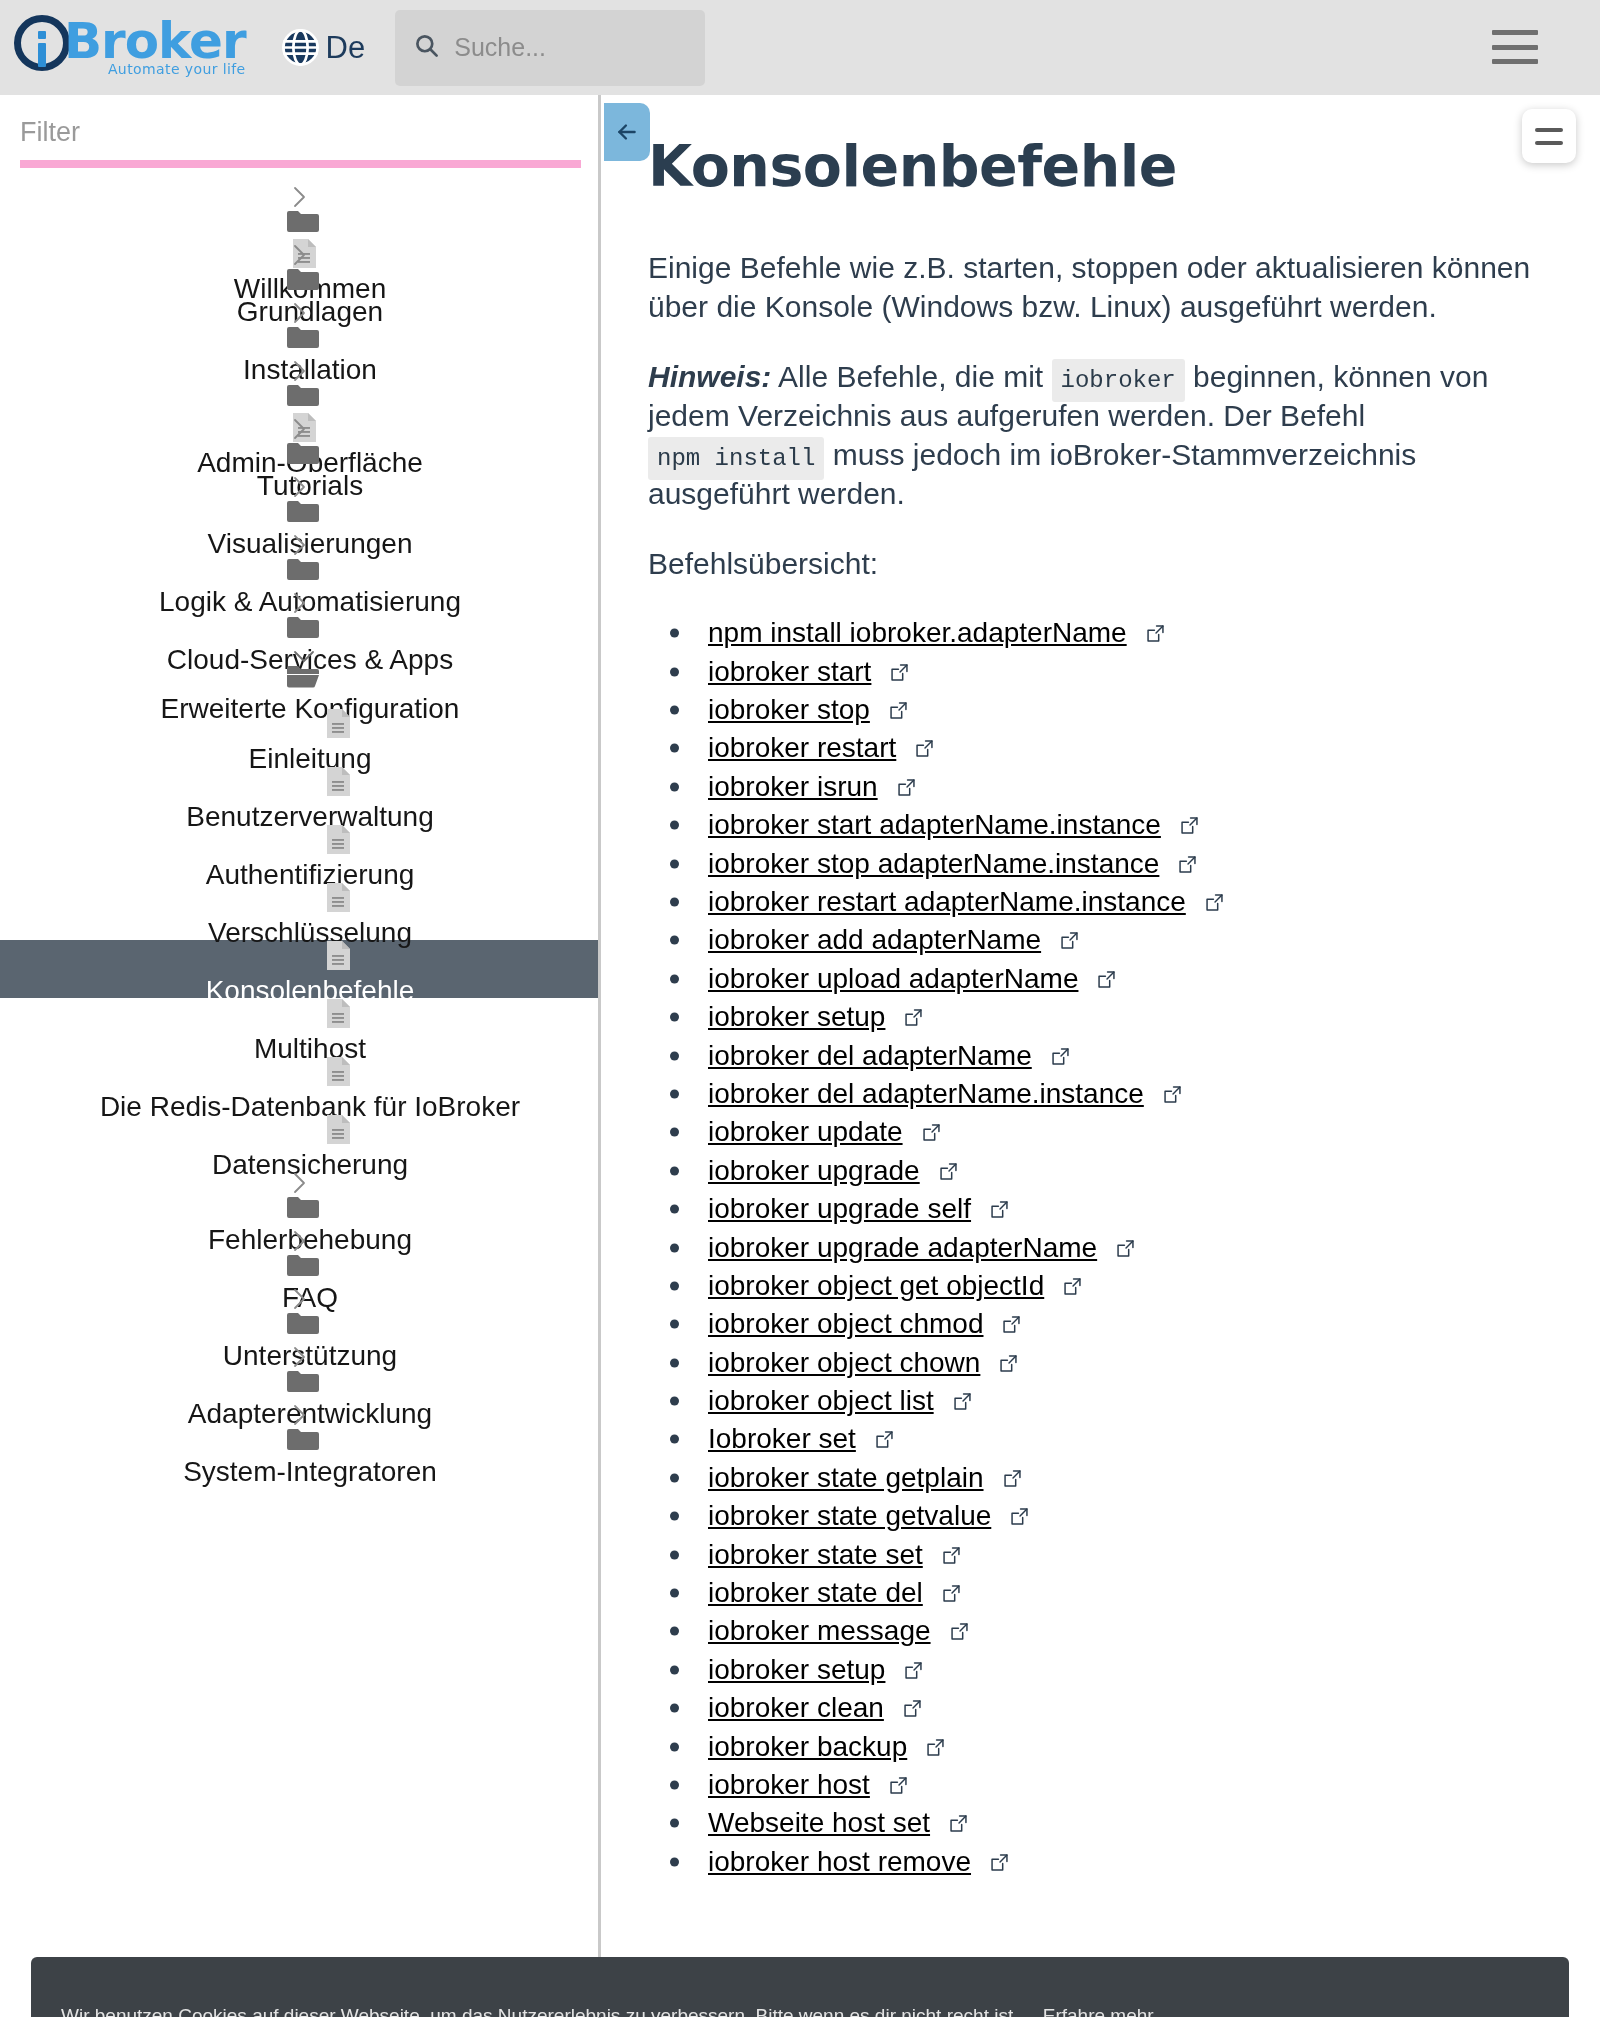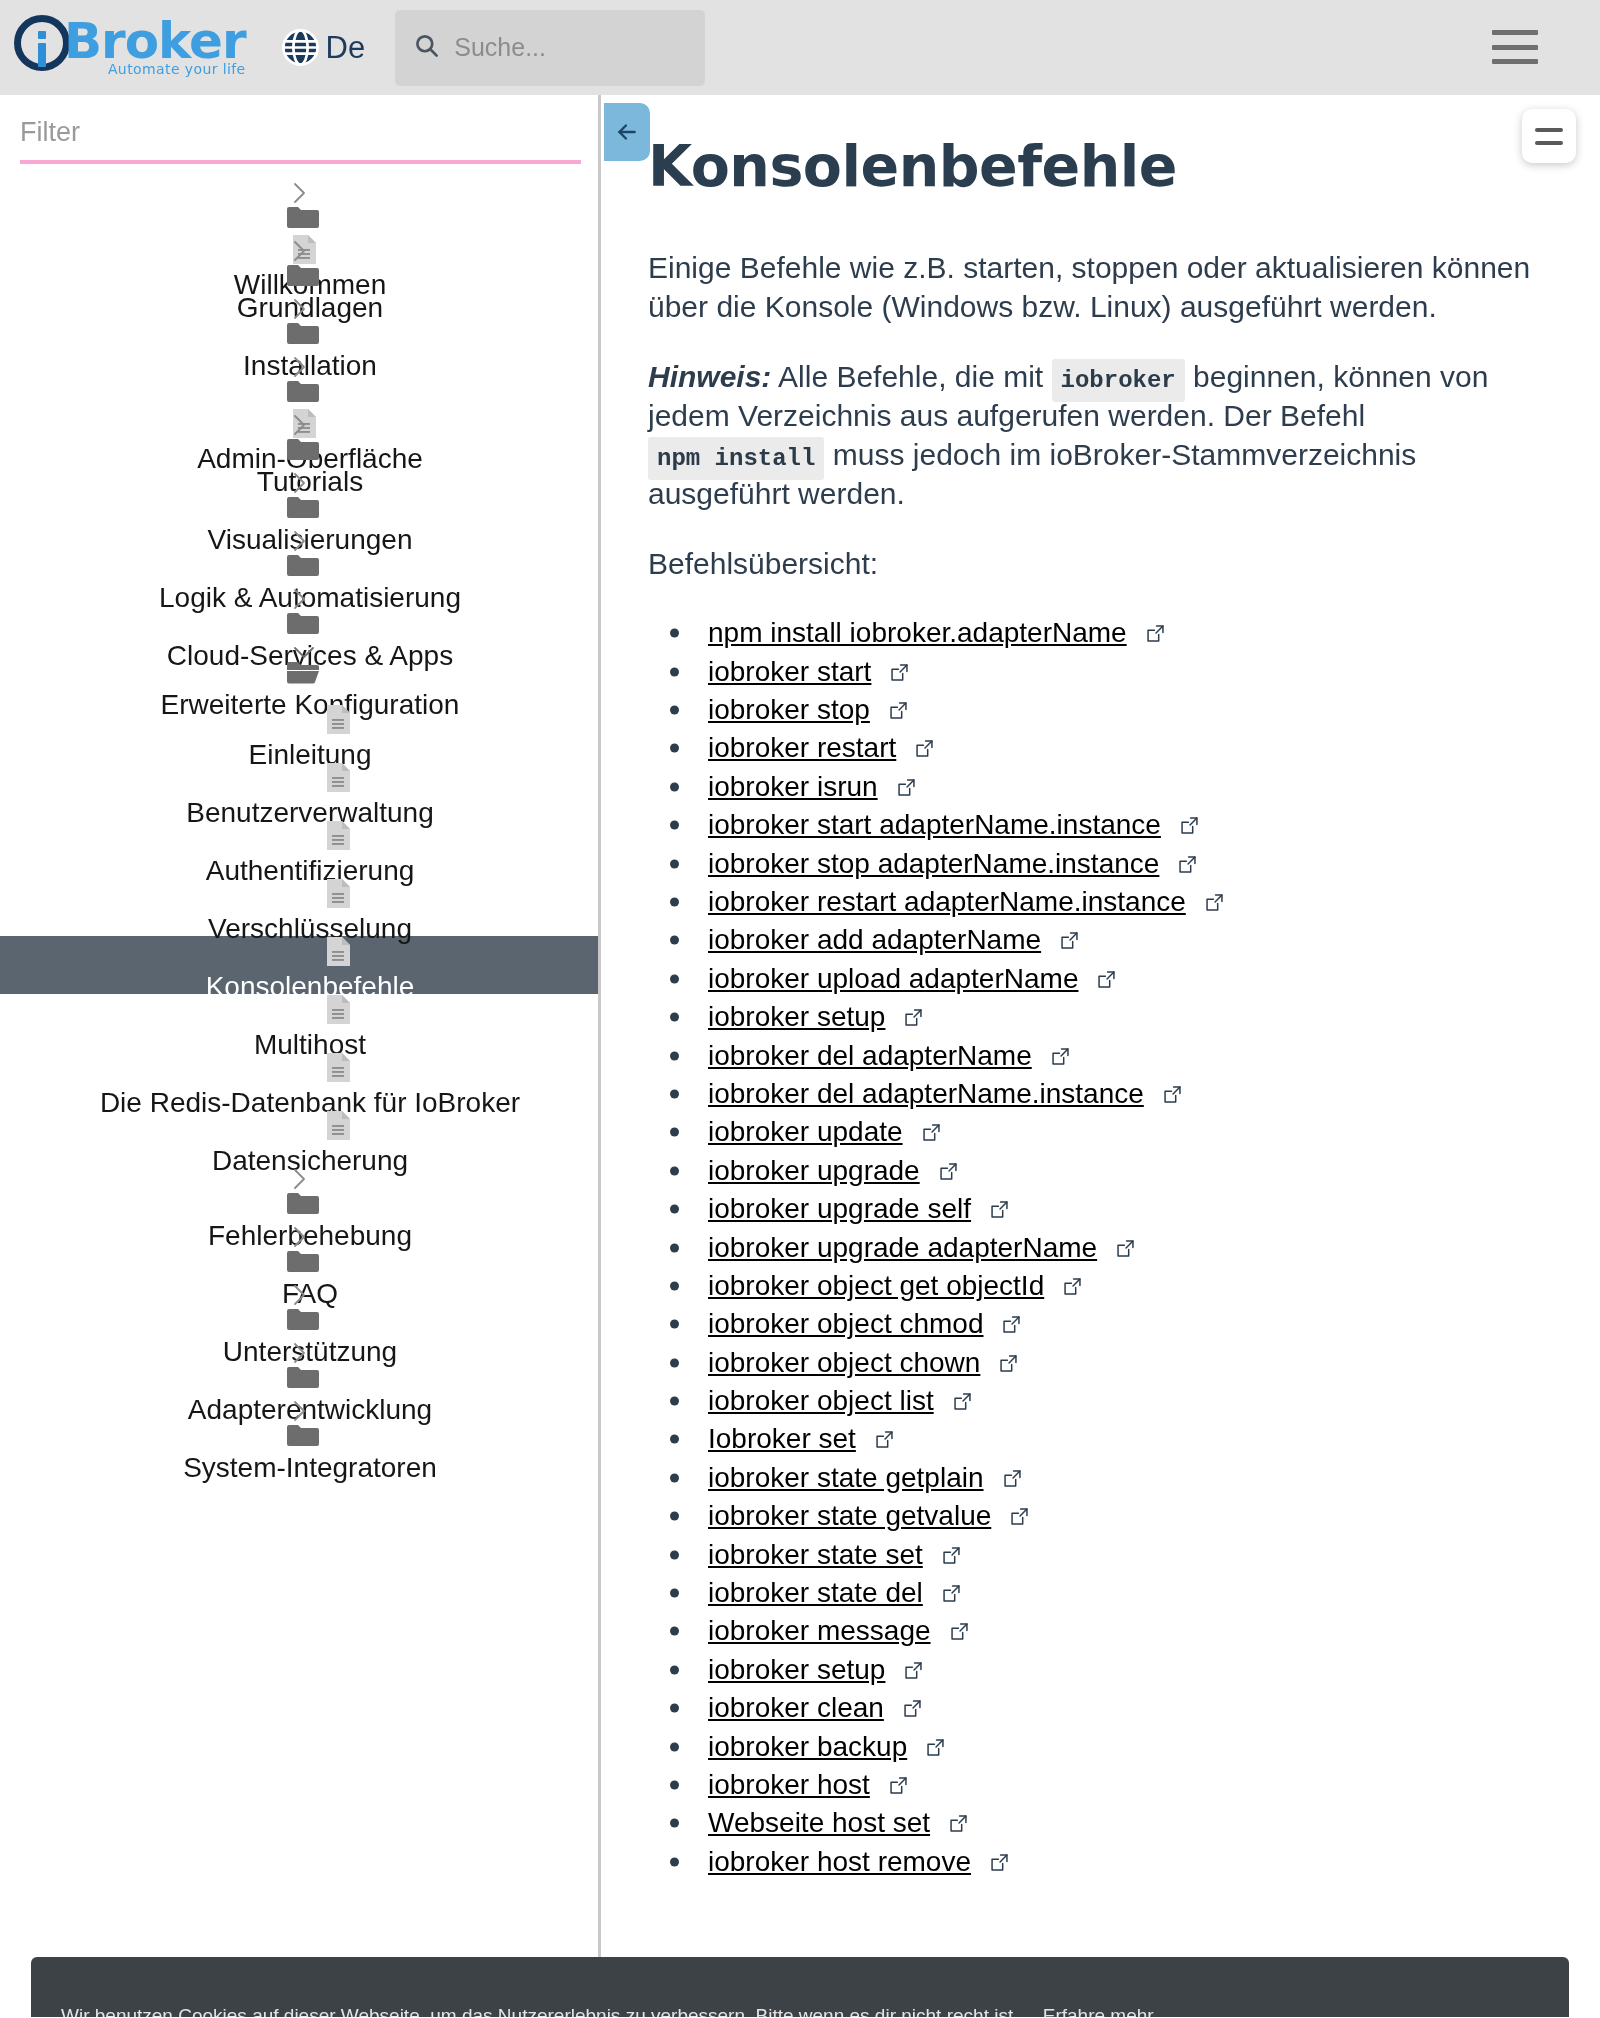--- a/index.html
+++ b/index.html
@@ -73,21 +73,21 @@
 
   
   #sidebar {
     position: absolute; top: 95px; left: 0;
     width: 601px; height: 1923px;
     background: #fff; overflow: hidden;
     border-right: 3px solid #c9c9c9;
   }
   #filter-wrap { padding: 18px 20px 0 20px; }
   #filter-input {
-    width: 561px; border: none; border-bottom: 4px solid #f9a8d4;
+    width: 561px; border: none; border-bottom: 8px solid #f9a8d4;
     outline: none; background: transparent; padding: 4px 0 12px 0;
     font-family: "Liberation Sans", sans-serif;
     font-size: 27px; color: #3a3a3a;
   }
   #filter-input::placeholder { color: #9a9a9a; }
 
   #tree { margin-top: 18px; }
   .node {
     display: flex; align-items: center; height: 58px;
     padding-left: 22px; cursor: pointer; gap: 0; flex-direction: column;
@@ -138,21 +138,21 @@
     letter-spacing: -0.5px; line-height: 1.1; margin-bottom: 50px;
   }
   p.para {
     font-size: 30px; line-height: 1.3; color: #2e3d4d;
     margin-bottom: 31px; max-width: 920px;
   }
   .note-lead { font-weight: 700; font-style: italic; }
   code.inline {
     font-family: "Liberation Mono", monospace;
     font-size: 24px; background: #ebebeb; color: #2b3b4a;
-    padding: 8px 9px; border-radius: 3px; white-space: nowrap; font-weight: bold;
+    padding: 8px 9px; border-radius: 3px; white-space: nowrap;
   }
   ul#cmd-list { list-style: none; margin-top: 10px; }
   ul#cmd-list li {
     position: relative; padding-left: 60px;
     height: 38.4px; display: flex; align-items: center;
   }
   ul#cmd-list li::before {
     content: ""; position: absolute; left: 22px; top: 50%;
     transform: translateY(-50%);
     width: 9px; height: 9px; background: #2e3d4d; border-radius: 50%;

